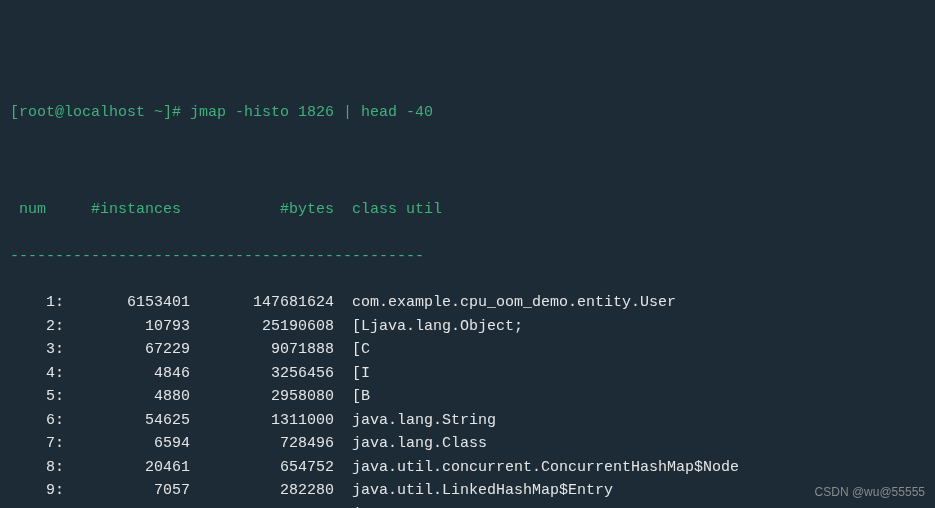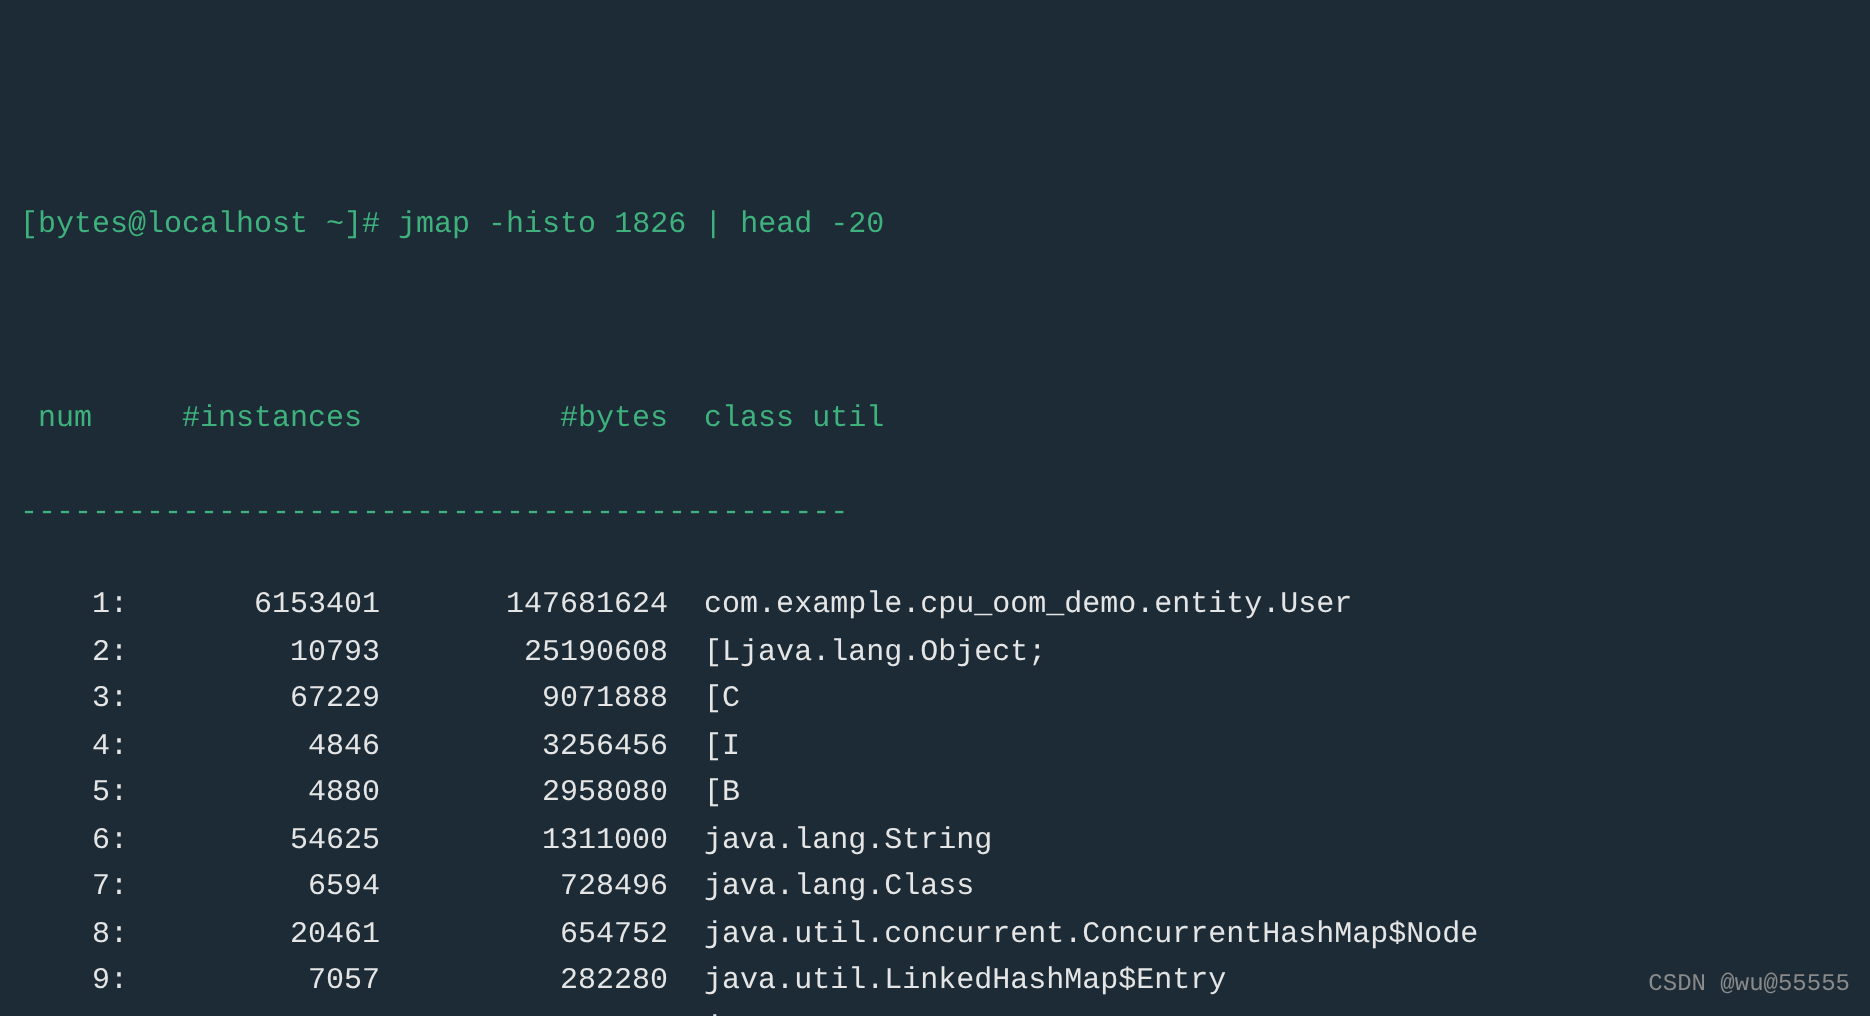--- a/index.html
+++ b/index.html
@@ -34,34 +34,34 @@
     }
     .data-row {
       color: #e5e5e5;
     }
     .watermark {
       position: absolute;
       bottom: 6px;
       right: 10px;
       color: #8a8a8a;
       font-size: 12px;
-      font-family: Liberation Mono, monospace;
+      font-family: Liberation Sans, sans-serif;
       white-space: normal;
       margin-left: 12px;
     }
     #rows-container div {
       height: 23.5px;
     }
   </style>
 </head>
 <body>
 
 
 
-<div class="prompt-line"><span class="prompt">[bytes@localhost ~]#</span> <span>jmap -histo 1826 | head -20</span></div>
+<div class="prompt-line"><span class="prompt">[root@localhost ~]#</span> <span>jmap -histo 1826 | head -40</span></div>
 <div> </div>
 <div class="header-line" id="header-line"> num     #instances           #bytes  class util</div>
 <div class="divider">----------------------------------------------</div>
 <div id="rows-container"><div class="data-row">    1:       6153401       147681624  com.example.cpu_oom_demo.entity.User</div><div class="data-row">    2:         10793        25190608  [Ljava.lang.Object;</div><div class="data-row">    3:         67229         9071888  [C</div><div class="data-row">    4:          4846         3256456  [I</div><div class="data-row">    5:          4880         2958080  [B</div><div class="data-row">    6:         54625         1311000  java.lang.String</div><div class="data-row">    7:          6594          728496  java.lang.Class</div><div class="data-row">    8:         20461          654752  java.util.concurrent.ConcurrentHashMap$Node</div><div class="data-row">    9:          7057          282280  java.util.LinkedHashMap$Entry</div><div class="data-row">   10:          4368          279552  java.net.URL</div></div>
 <div class="watermark">CSDN @wu@55555</div>
 
 
 
 
 </body></html>

